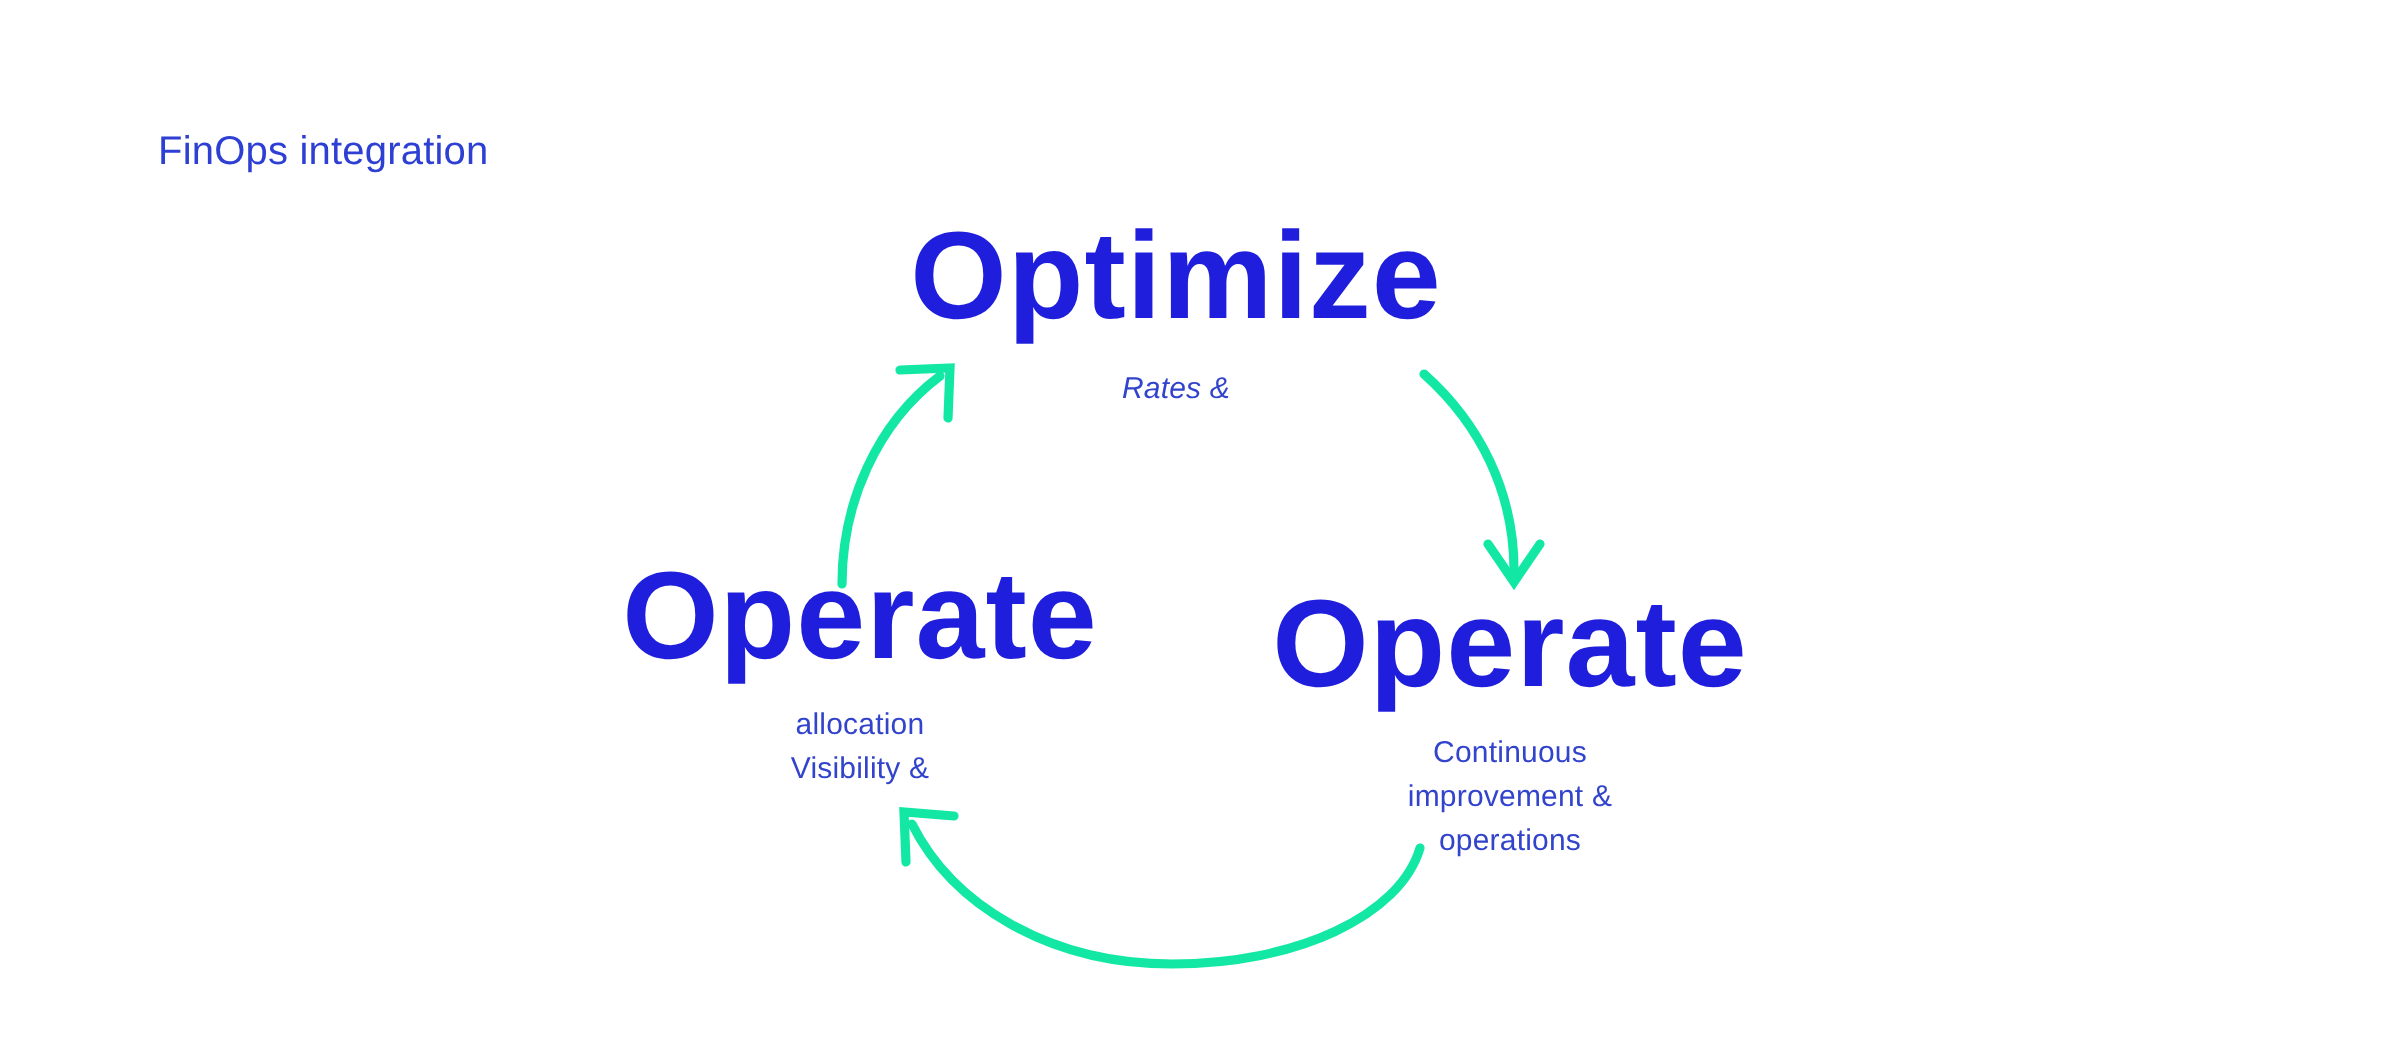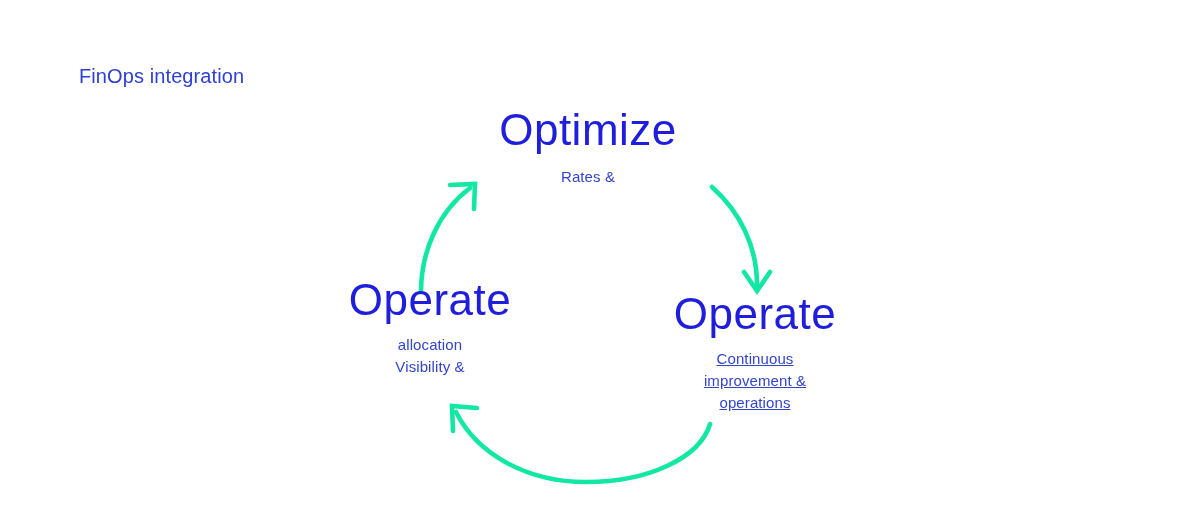--- a/index.html
+++ b/index.html
@@ -44,59 +44,59 @@
     pointer-events: none;
   }
 
   
   .node {
     position: absolute;
     text-align: center;
     white-space: nowrap;
   }
   .node-heading {
-    font-size: 44px;
-    font-weight: 400;
+    font-size: 62px;
+    font-weight: 700;
     line-height: 1.0;
     color: #1E1EDC;
     letter-spacing: 0.5px;
   }
   .node-sub {
     font-size: 15px;
     font-weight: 400;
     line-height: 22px;
     color: #3344CC;
     letter-spacing: 0.1px;
     margin-top: 8px;
   }
   .node-sub div { white-space: nowrap; }
 
   
   #node-optimize {
     left: 388px;
     top: 108px;
     width: 400px;
   }
-  #node-optimize .node-sub { margin-top: 14px; }
+  #node-optimize .node-sub { margin-top: 14px; font-style: italic; }
 
   
   #node-inform {
     left: 255px;
     top: 278px;
     width: 350px;
   }
   #node-inform .node-sub { margin-top: 12px; }
 
   
   #node-operate {
     left: 580px;
     top: 292px;
     width: 350px;
   }
-  #node-operate .node-sub { margin-top: 12px; text-decoration: underline; }
+  #node-operate .node-sub { margin-top: 12px; }
 </style>
 </head>
 <body>
 
 <div id="stage">
 
   <div id="page-title">FinOps integration</div>
 
   <svg id="arrow-layer" viewBox="0 0 1200 528">
 

